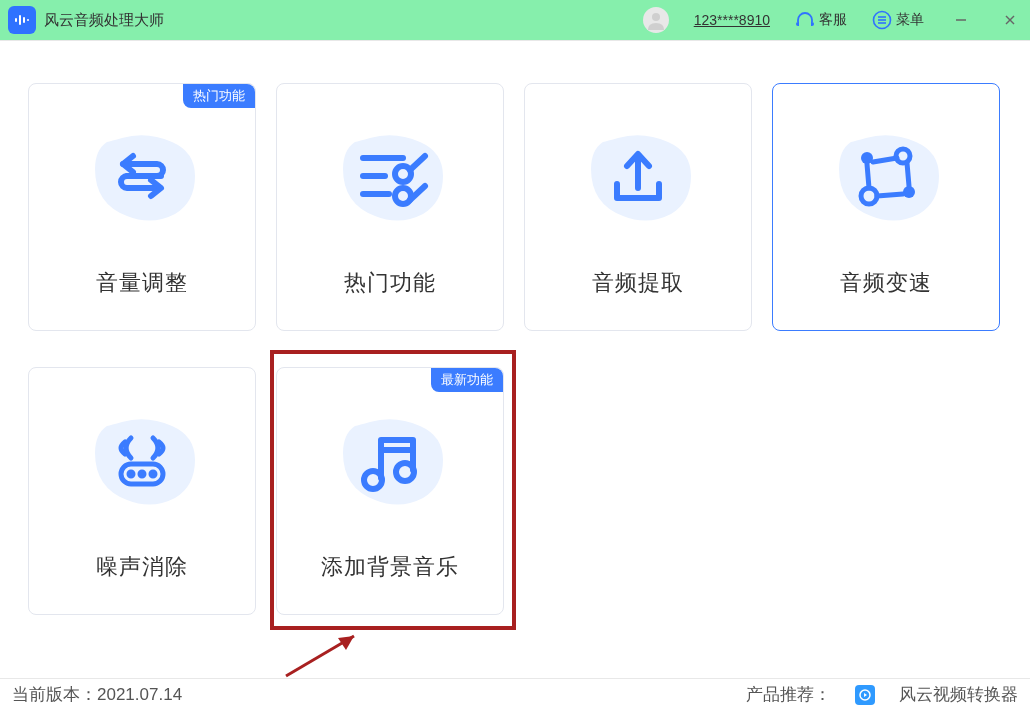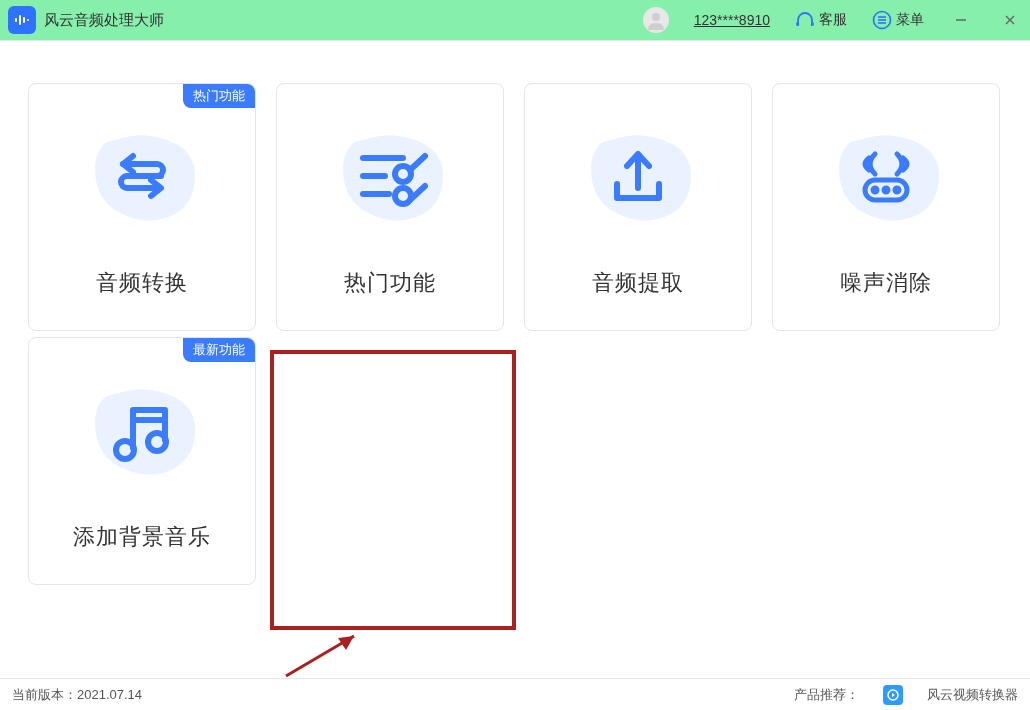--- a/index.html
+++ b/index.html
@@ -74,21 +74,21 @@
   background: #e8e8e8;
   margin: 0;
 }
 .main {
   padding: 42px 28px 0 28px;
 }
 .grid {
   display: grid;
   grid-template-columns: repeat(4, 228px);
   grid-template-rows: 248px 248px;
-  gap: 6px 20px;
+  gap: 36px 20px;
   text-align: center;
 }
 .card {
   border: 1px solid #e3e6ee;
   border-radius: 8px;
   background: #fff;
   position: relative;
   display: flex;
   flex-direction: column;
   align-items: center;
@@ -133,21 +133,21 @@
 .footer {
   position: absolute;
   bottom: 0;
   left: 0;
   right: 0;
   height: 32px;
   border-top: 1px solid #e8e8e8;
   display: flex;
   align-items: center;
   padding: 12px 12px;
-  font-size: 13px;
+  font-size: 17px;
   color: #555;
   background: #fff;
 }
 .footer-spacer { flex: 1; }
 .footer-right { display: flex; align-items: center; gap: 24px; }
 .footer-icon {
   width: 20px;
   height: 20px;
   background: #2f9aff;
   border-radius: 4px;
@@ -223,21 +223,21 @@
         <svg width="130" height="130" viewBox="0 0 130 130">
           <path d="M30 28 Q18 36 18 55 Q18 90 50 102 Q75 112 98 100 Q118 88 118 62 Q118 38 95 28 Q70 17 45 24 Q34 27 30 28 Z" fill="#eaf2ff"></path>
           <g stroke="#3b7cff" stroke-width="6" fill="none" stroke-linecap="round" stroke-linejoin="round">
             <path d="M46 50 H80 a6 6 0 0 1 0 12 H50"></path>
             <path d="M56 42 L46 50 L56 58"></path>
             <path d="M84 62 H50 a6 6 0 0 0 0 12 H80"></path>
             <path d="M74 82 L84 74 L74 66"></path>
           </g>
         </svg>
       </div>
-      <div class="card-label">音频转换</div>
+      <div class="card-label">音量调整</div>
     </div>
 
     <div class="card">
       <div class="card-icon-wrap">
         <svg width="130" height="130" viewBox="0 0 130 130">
           <path d="M30 28 Q18 36 18 55 Q18 90 50 102 Q75 112 98 100 Q118 88 118 62 Q118 38 95 28 Q70 17 45 24 Q34 27 30 28 Z" fill="#eaf2ff"></path>
           <g stroke="#3b7cff" stroke-width="6" fill="none" stroke-linecap="round">
             <line x1="38" y1="44" x2="78" y2="44"></line>
             <line x1="38" y1="62" x2="60" y2="62"></line>
             <line x1="38" y1="80" x2="64" y2="80"></line>
@@ -259,20 +259,38 @@
           <g stroke="#3b7cff" stroke-width="6" fill="none" stroke-linecap="round" stroke-linejoin="round">
             <line x1="65" y1="74" x2="65" y2="42"></line>
             <path d="M54 52 L65 40 L76 52"></path>
             <path d="M44 70 V84 H86 V70"></path>
           </g>
         </svg>
       </div>
       <div class="card-label">音频提取</div>
     </div>
 
+    <div class="card selected">
+      <div class="card-icon-wrap">
+        <svg width="130" height="130" viewBox="0 0 130 130">
+          <path d="M30 28 Q18 36 18 55 Q18 90 50 102 Q75 112 98 100 Q118 88 118 62 Q118 38 95 28 Q70 17 45 24 Q34 27 30 28 Z" fill="#eaf2ff"></path>
+          <g stroke="#3b7cff" stroke-width="5" fill="none" stroke-linecap="round">
+            <circle cx="46" cy="44" r="6" fill="#3b7cff" stroke="none"></circle>
+            <circle cx="82" cy="42" r="7"></circle>
+            <circle cx="88" cy="78" r="6" fill="#3b7cff" stroke="none"></circle>
+            <circle cx="48" cy="82" r="8"></circle>
+            <line x1="52" y1="48" x2="76" y2="44"></line>
+            <line x1="86" y1="49" x2="88" y2="72"></line>
+            <line x1="82" y1="80" x2="56" y2="82"></line>
+            <line x1="48" y1="74" x2="46" y2="50"></line>
+          </g>
+        </svg>
+      </div>
+      <div class="card-label">音频变速</div>
+    </div>
 
 
     <div class="card">
       <div class="card-icon-wrap">
         <svg width="130" height="130" viewBox="0 0 130 130">
           <path d="M30 28 Q18 36 18 55 Q18 90 50 102 Q75 112 98 100 Q118 88 118 62 Q118 38 95 28 Q70 17 45 24 Q34 27 30 28 Z" fill="#eaf2ff"></path>
           <g stroke="#3b7cff" stroke-width="5" fill="none" stroke-linecap="round">
             <path d="M48 44 Q40 50 48 56"></path>
             <path d="M82 44 Q90 50 82 56"></path>
             <path d="M54 40 Q44 50 54 60"></path>

